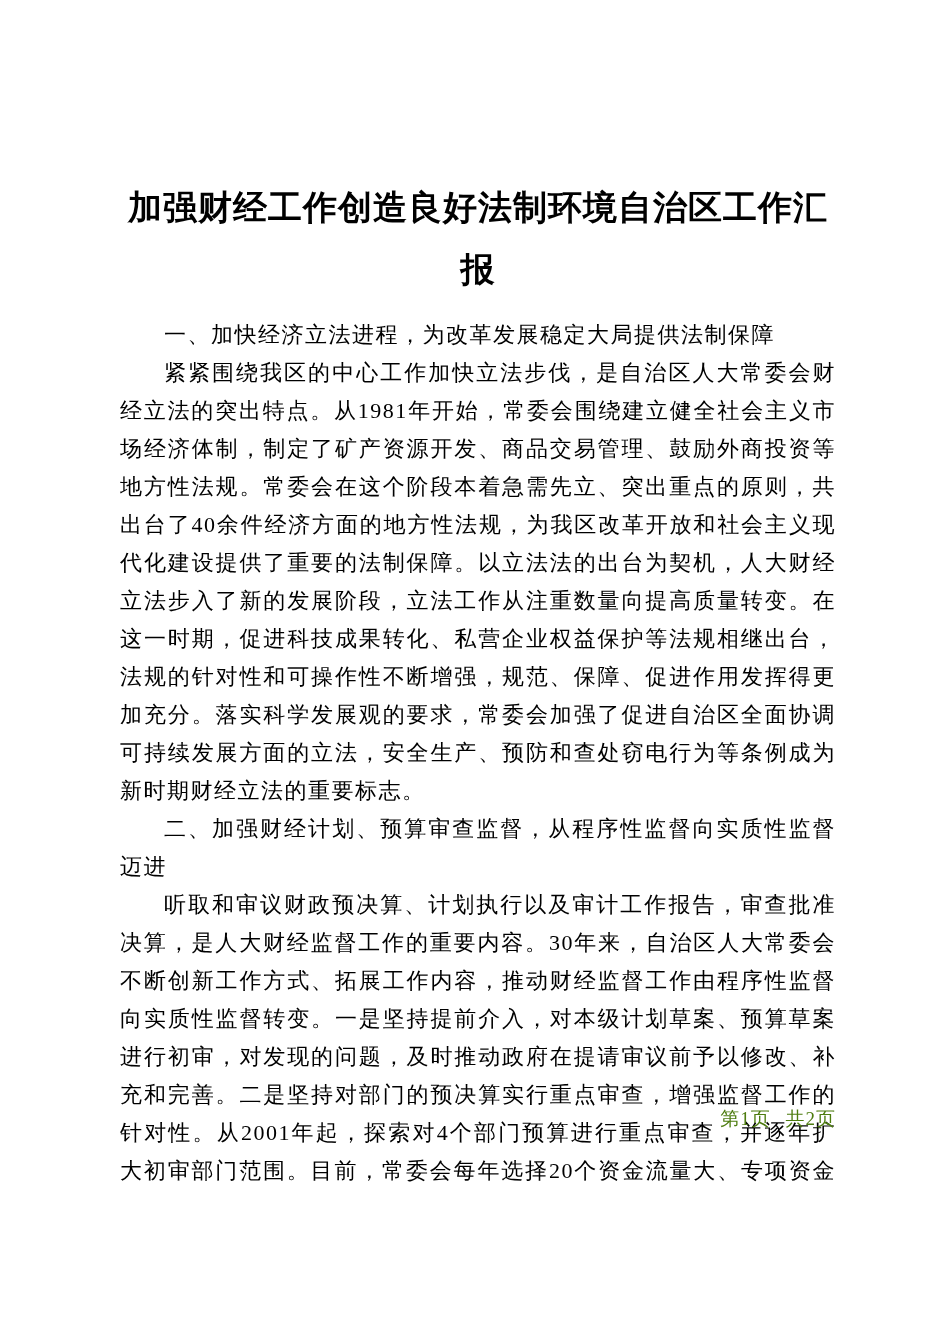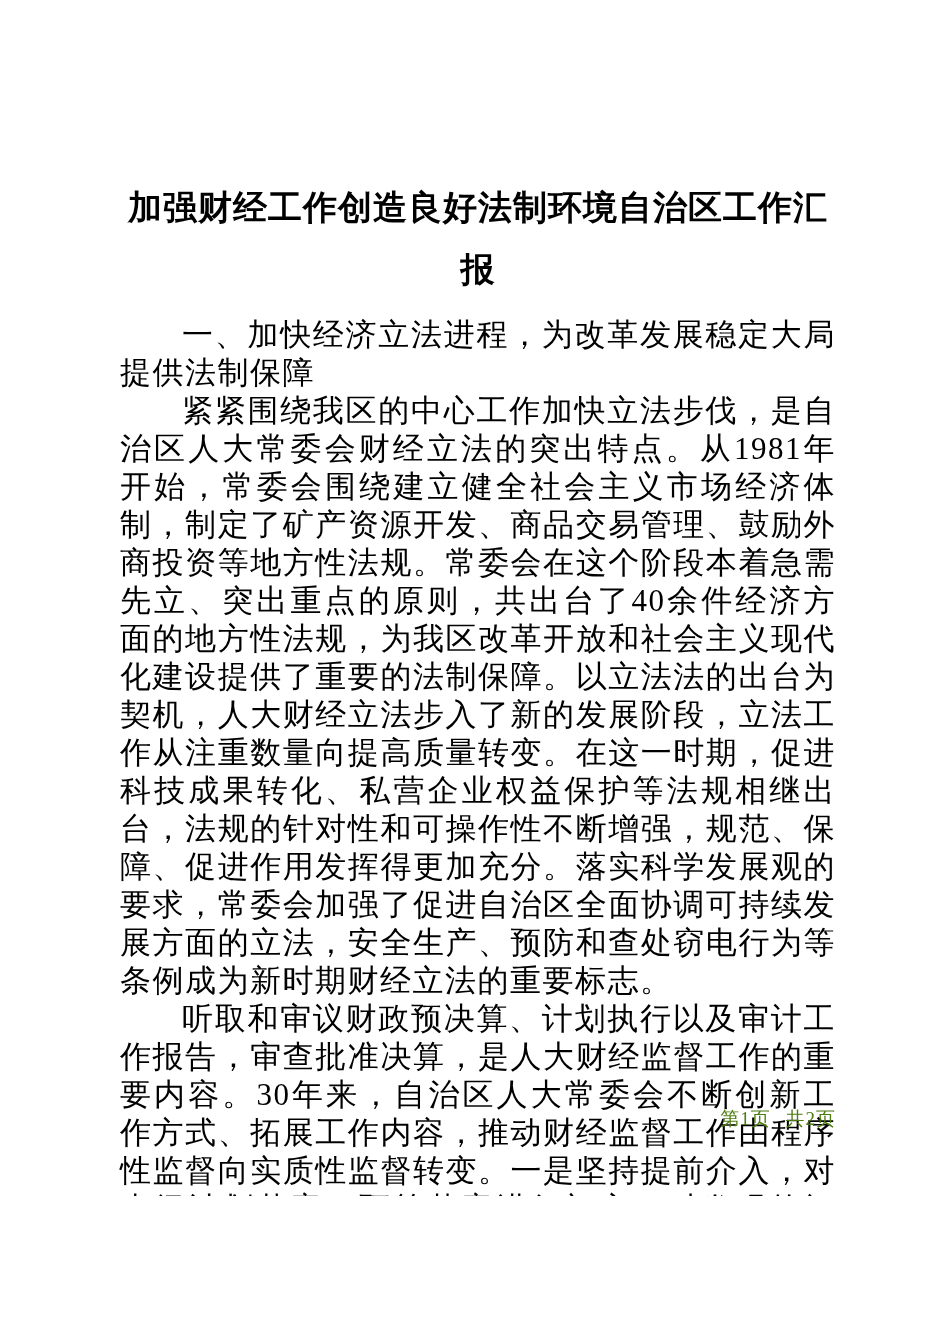--- a/index.html
+++ b/index.html
@@ -27,21 +27,21 @@
     font-family: "Liberation Sans", "DejaVu Sans", sans-serif;
     font-weight: bold;
     font-size: 34px;
     line-height: 62px;
     text-align: center;
     letter-spacing: 1px;
     color: #000000;
   }
   .para {
     margin: 0;
-    font-size: 31px;
+    font-size: 22px;
     line-height: 38px;
     letter-spacing: 1.5px;
     text-align: justify;
     text-justify: inter-character;
     text-indent: 2em;
     color: #000000;
     word-break: break-all;
   }
   .page-footer {
     position: absolute;
@@ -58,20 +58,21 @@
 </head>
 <body>
 
 <div class="page">
   <h1 class="doc-title">加强财经工作创造良好法制环境自治区工作汇报</h1>
 
   <p class="para">一、加快经济立法进程，为改革发展稳定大局提供法制保障</p>
 
   <p class="para">紧紧围绕我区的中心工作加快立法步伐，是自治区人大常委会财经立法的突出特点。从1981年开始，常委会围绕建立健全社会主义市场经济体制，制定了矿产资源开发、商品交易管理、鼓励外商投资等地方性法规。常委会在这个阶段本着急需先立、突出重点的原则，共出台了40余件经济方面的地方性法规，为我区改革开放和社会主义现代化建设提供了重要的法制保障。以立法法的出台为契机，人大财经立法步入了新的发展阶段，立法工作从注重数量向提高质量转变。在这一时期，促进科技成果转化、私营企业权益保护等法规相继出台，法规的针对性和可操作性不断增强，规范、保障、促进作用发挥得更加充分。落实科学发展观的要求，常委会加强了促进自治区全面协调可持续发展方面的立法，安全生产、预防和查处窃电行为等条例成为新时期财经立法的重要标志。</p>
 
+  <p class="para">二、加强财经计划、预算审查监督，从程序性监督向实质性监督迈进</p>
 
   <p class="para">听取和审议财政预决算、计划执行以及审计工作报告，审查批准决算，是人大财经监督工作的重要内容。30年来，自治区人大常委会不断创新工作方式、拓展工作内容，推动财经监督工作由程序性监督向实质性监督转变。一是坚持提前介入，对本级计划草案、预算草案进行初审，对发现的问题，及时推动政府在提请审议前予以修改、补充和完善。二是坚持对部门的预决算实行重点审查，增强监督工作的针对性。从2001年起，探索对4个部门预算进行重点审查，并逐年扩大初审部门范围。目前，常委会每年选择20个资金流量大、专项资金多以及社会广泛关注的部门和单位进行重点审查，着重审查预算内外资金、其他收入和专项资金使用情况，并相应提出初审意见，督促政府及时整改。2008年，常委会对8个部门的决算情况首次进行</p>
 
   <div class="page-footer">
     <span>第1页</span>
     <span>共2页</span>
   </div>
 </div>
 
 </body></html>

